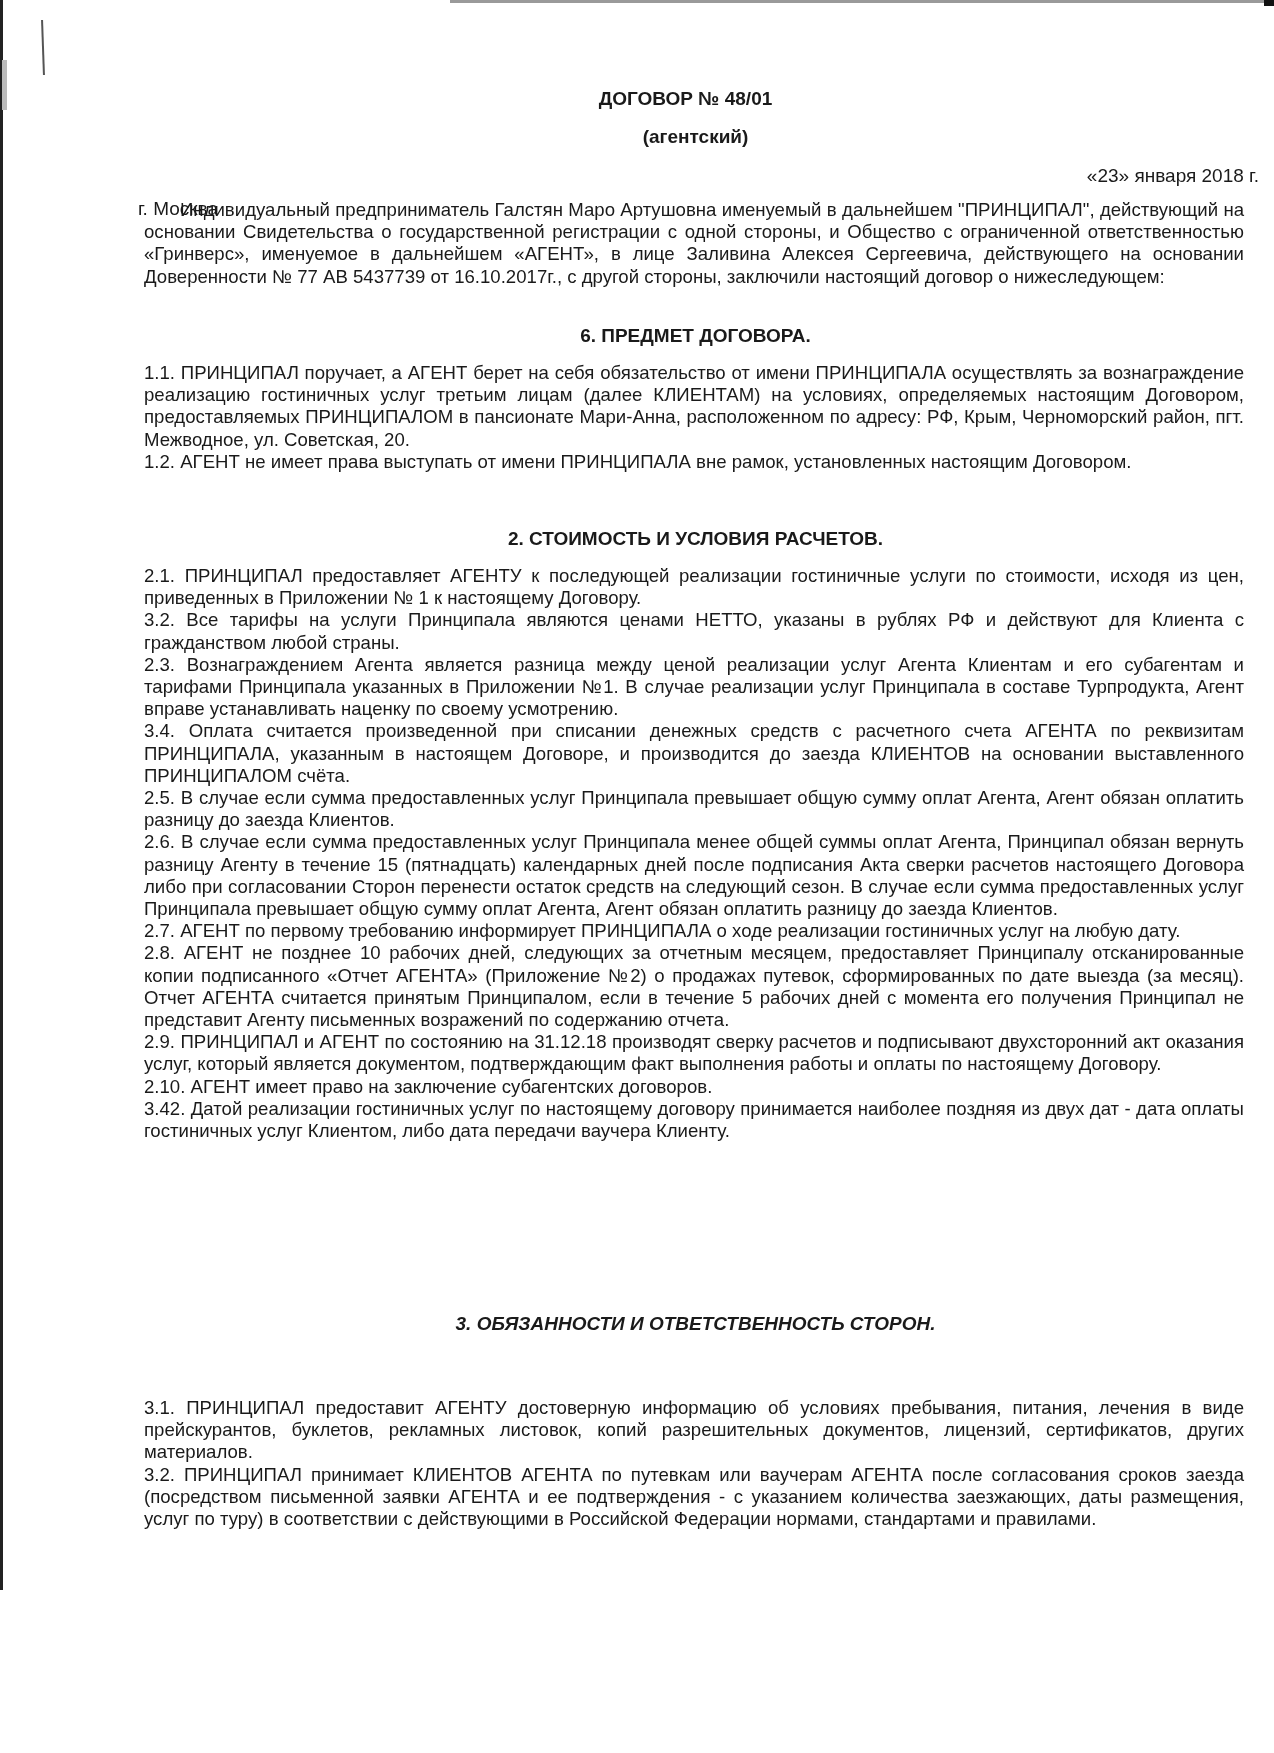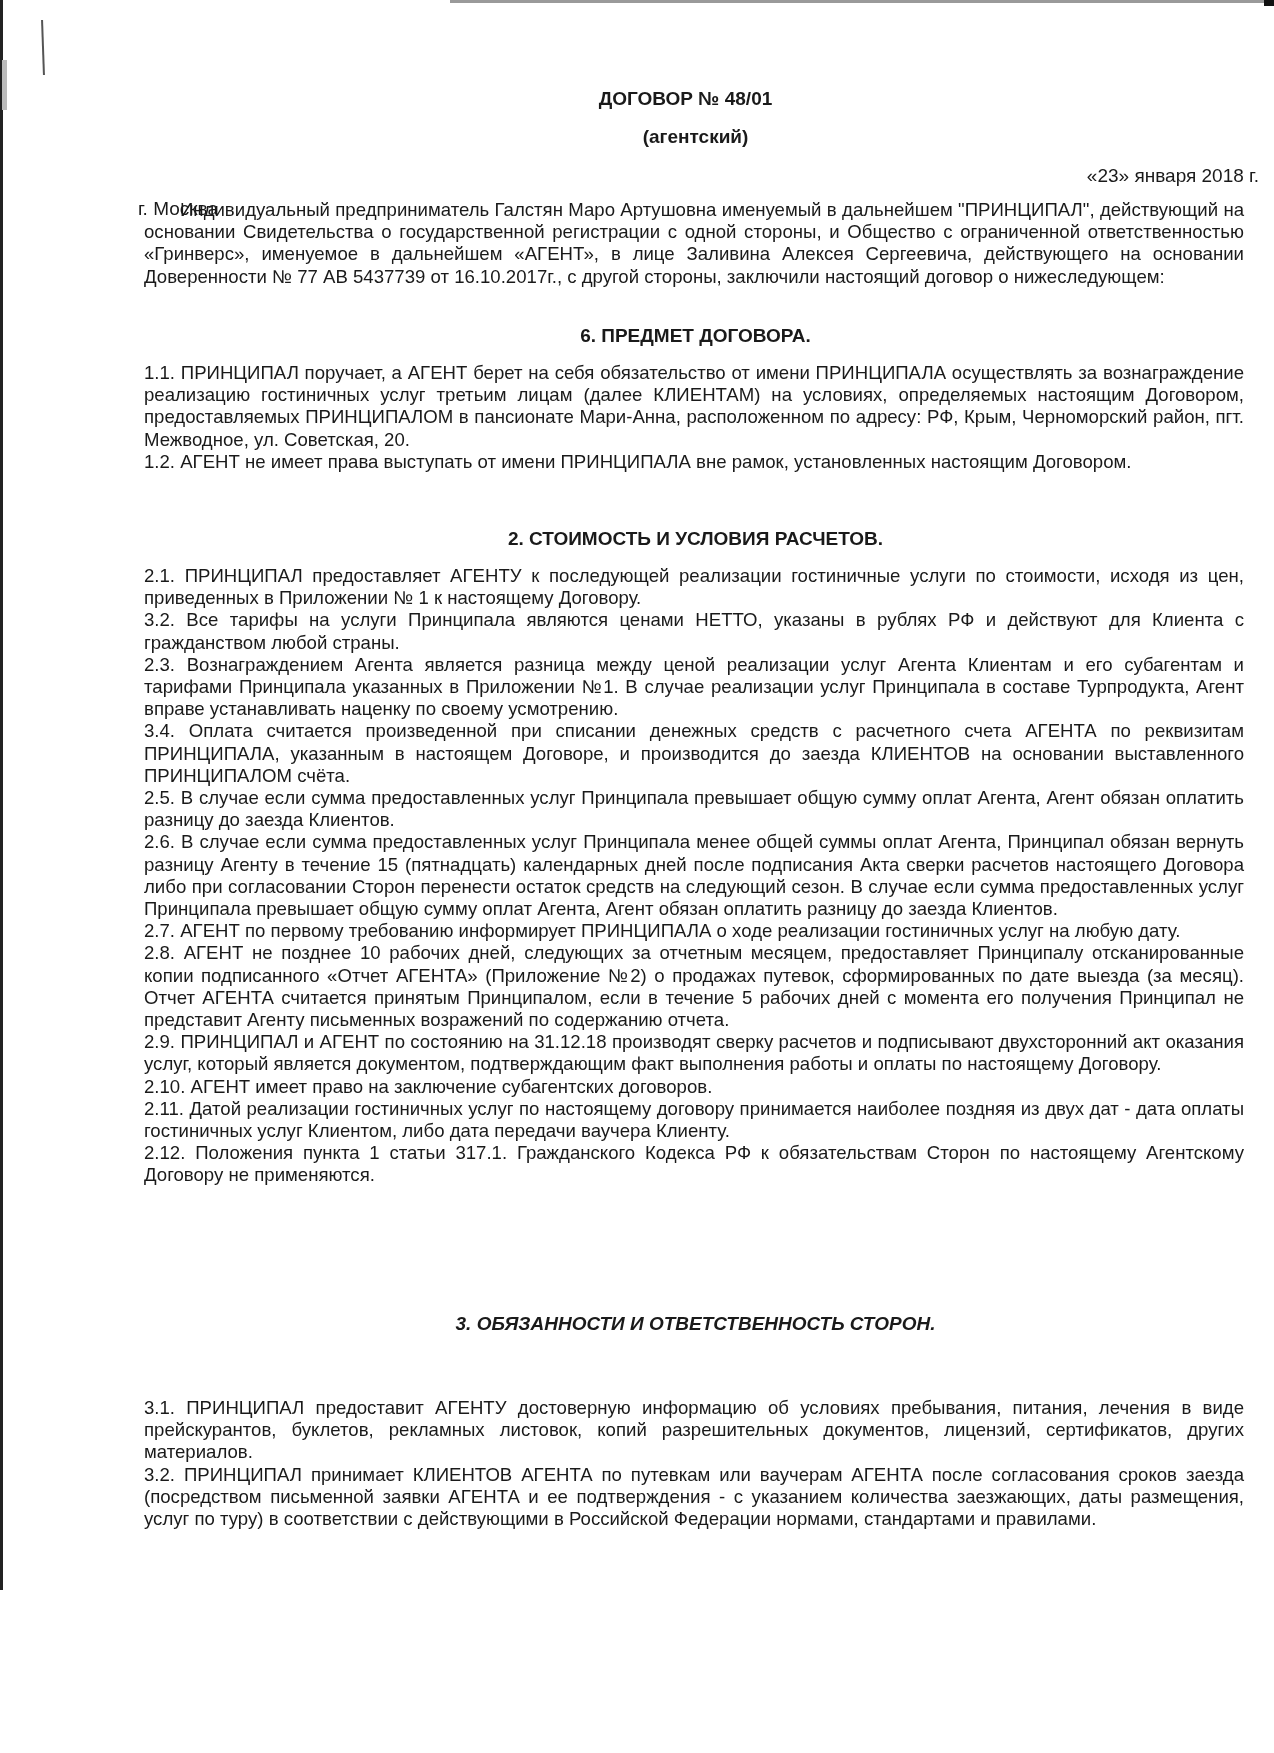--- a/index.html
+++ b/index.html
@@ -57,22 +57,21 @@
     <p>2.1. ПРИНЦИПАЛ предоставляет АГЕНТУ к последующей реализации гостиничные услуги по стоимости, исходя из цен, приведенных в Приложении № 1 к настоящему Договору.</p>
     <p>3.2. Все тарифы на услуги Принципала являются ценами НЕТТО, указаны в рублях РФ и действуют для Клиента с гражданством любой страны.</p>
     <p>2.3. Вознаграждением Агента является разница между ценой реализации услуг Агента Клиентам и его субагентам и тарифами Принципала указанных в Приложении №1. В случае реализации услуг Принципала в составе Турпродукта, Агент вправе устанавливать наценку по своему усмотрению.</p>
     <p>3.4. Оплата считается произведенной при списании денежных средств с расчетного счета АГЕНТА по реквизитам ПРИНЦИПАЛА, указанным в настоящем Договоре, и производится до заезда КЛИЕНТОВ на основании выставленного ПРИНЦИПАЛОМ счёта.</p>
     <p>2.5. В случае если сумма предоставленных услуг Принципала превышает общую сумму оплат Агента, Агент обязан оплатить разницу до заезда Клиентов.</p>
     <p>2.6. В случае если сумма предоставленных услуг Принципала менее общей суммы оплат Агента, Принципал обязан вернуть разницу Агенту в течение 15 (пятнадцать) календарных дней после подписания Акта сверки расчетов настоящего Договора либо при согласовании Сторон перенести остаток средств на следующий сезон. В случае если сумма предоставленных услуг Принципала превышает общую сумму оплат Агента, Агент обязан оплатить разницу до заезда Клиентов.</p>
     <p>2.7. АГЕНТ по первому требованию информирует ПРИНЦИПАЛА о ходе реализации гостиничных услуг на любую дату.</p>
     <p>2.8. АГЕНТ не позднее 10 рабочих дней, следующих за отчетным месяцем, предоставляет Принципалу отсканированные копии подписанного «Отчет АГЕНТА» (Приложение №2) о продажах путевок, сформированных по дате выезда (за месяц). Отчет АГЕНТА считается принятым Принципалом, если в течение 5 рабочих дней с момента его получения Принципал не представит Агенту письменных возражений по содержанию отчета.</p>
     <p>2.9. ПРИНЦИПАЛ и АГЕНТ по состоянию на 31.12.18 производят сверку расчетов и подписывают двухсторонний акт оказания услуг, который является документом, подтверждающим факт выполнения работы и оплаты по настоящему Договору.</p>
     <p>2.10. АГЕНТ имеет право на заключение субагентских договоров.</p>
-    <p>2.11. Датой реализации гостиничных услуг по настоящему договору принимается наиболее поздняя из двух дат - дата оплаты гостиничных услуг Клиентом, либо дата передачи ваучера Клиенту.</p>
-    <p>2.12. Положения пункта 1 статьи 317.1. Гражданского Кодекса РФ к обязательствам Сторон по настоящему Агентскому Договору не применяются.</p>
+    <p>3.42. Датой реализации гостиничных услуг по настоящему договору принимается наиболее поздняя из двух дат - дата оплаты гостиничных услуг Клиентом, либо дата передачи ваучера Клиенту.</p>
   </div>
 
   <div class="section-head h3">3.   ОБЯЗАННОСТИ И ОТВЕТСТВЕННОСТЬ СТОРОН.</div>
   <div class="body-text s3">
     <p>3.1. ПРИНЦИПАЛ предоставит АГЕНТУ достоверную информацию об условиях пребывания, питания, лечения в виде прейскурантов, буклетов, рекламных листовок, копий разрешительных документов, лицензий, сертификатов,  других материалов.</p>
     <p>3.2. ПРИНЦИПАЛ принимает КЛИЕНТОВ АГЕНТА по путевкам или ваучерам АГЕНТА после согласования сроков заезда (посредством письменной заявки АГЕНТА и ее подтверждения - с указанием количества заезжающих, даты размещения, услуг по туру) в соответствии с действующими в Российской Федерации нормами, стандартами и правилами.</p>
   </div>
 </div>
 
 </body></html>

